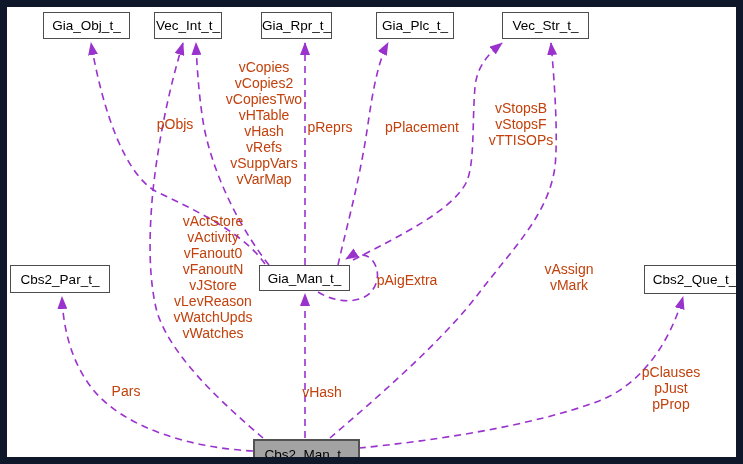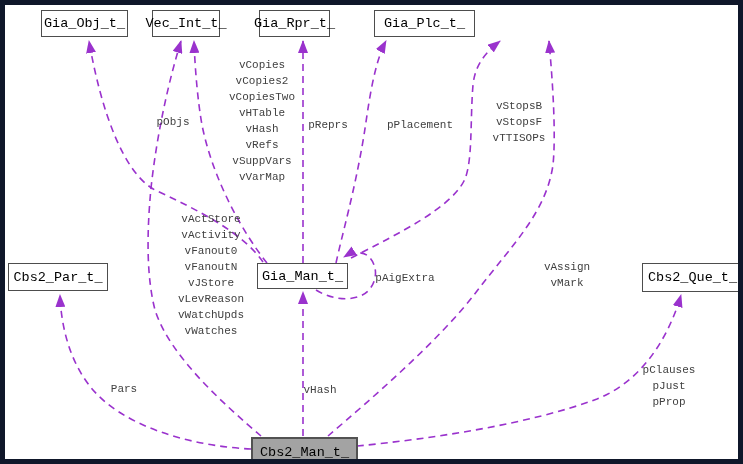--- a/index.html
+++ b/index.html
@@ -1,53 +1,53 @@
 <!DOCTYPE html>
 <html><head>
 <meta charset="utf-8">
 <style>
   html,body{margin:0;padding:0;background:#ffffff;}
   #canvas{
     position:relative;
     width:743px;height:464px;
     background:#ffffff;
-    border:5px solid #0f172a;
+    border:7px solid #0f172a;
     box-sizing:border-box;
     overflow:hidden;
-    font-family:Liberation Mono, monospace;
+    font-family:Liberation Sans, sans-serif;
   }
   #edges{position:absolute;left:0;top:0;width:743px;height:464px;}
   .node{
     position:absolute;
     background:#ffffff;
     border:1.5px solid #4d4d4d;
     display:flex;align-items:center;justify-content:center;
     font-size:13.5px;color:#000000;
     box-sizing:border-box;
     cursor:pointer;
   }
   .node.main{
     background:#a3a3a3;
     border:2px solid #525252;
   }
   .edge-label{
     position:absolute;
-    color:#404040;
-    font-size:11px;line-height:16px;
+    color:#c2410c;
+    font-size:14px;line-height:16px;
     white-space:pre-line;
     text-align:center;
     transform:translateX(-50%);
     pointer-events:none;
   }
   .edge-label.mid{transform:translate(-50%,-50%);}
   
   #n-gia-obj {left:36px; top:5px;  width:87px; height:27px;}
   #n-vec-int {left:147px;top:5px;  width:68px; height:27px;}
   #n-gia-rpr {left:254px;top:5px;  width:71px; height:27px;}
-  #n-gia-plc {left:369px;top:5px;  width:101px; height:27px;text-align:center;}
+  #n-gia-plc {left:369px;top:5px;  width:78px; height:27px;text-align:center;}
   #n-vec-str {left:495px;top:5px;  width:87px; height:27px;}
   #n-cbs2-par{left:3px;  top:258px;width:100px;height:28px;}
   #n-gia-man {left:252px;top:258px;width:91px; height:26px;}
   #n-cbs2-que{left:637px;top:258px;width:101px;height:29px;}
   #n-cbs2-man{left:246px;top:432px;width:107px;height:30px;}
   
   #l-pobjs     {left:168px;top:117px;}
   #l-vcopies   {left:257px;top:52px;}
   #l-preprs    {left:323px;top:120px;}
   #l-pplacement{left:415px;top:120px;}
@@ -90,20 +90,23 @@
     </div>
   <div class="node" id="n-vec-int">
       <span>Vec_Int_t_</span>
     </div>
   <div class="node" id="n-gia-rpr">
       <span>Gia_Rpr_t_</span>
     </div>
   <div class="node" id="n-gia-plc">
       <span>Gia_Plc_t_</span>
     </div>
+  <div class="node" id="n-vec-str">
+      <span>Vec_Str_t_</span>
+    </div>
   <div class="node" id="n-cbs2-par">
       <span>Cbs2_Par_t_</span>
     </div>
   <div class="node" id="n-gia-man">
       <span>Gia_Man_t_</span>
     </div>
   <div class="node" id="n-cbs2-que">
       <span>Cbs2_Que_t_</span>
     </div>
   <div class="node main" id="n-cbs2-man">

